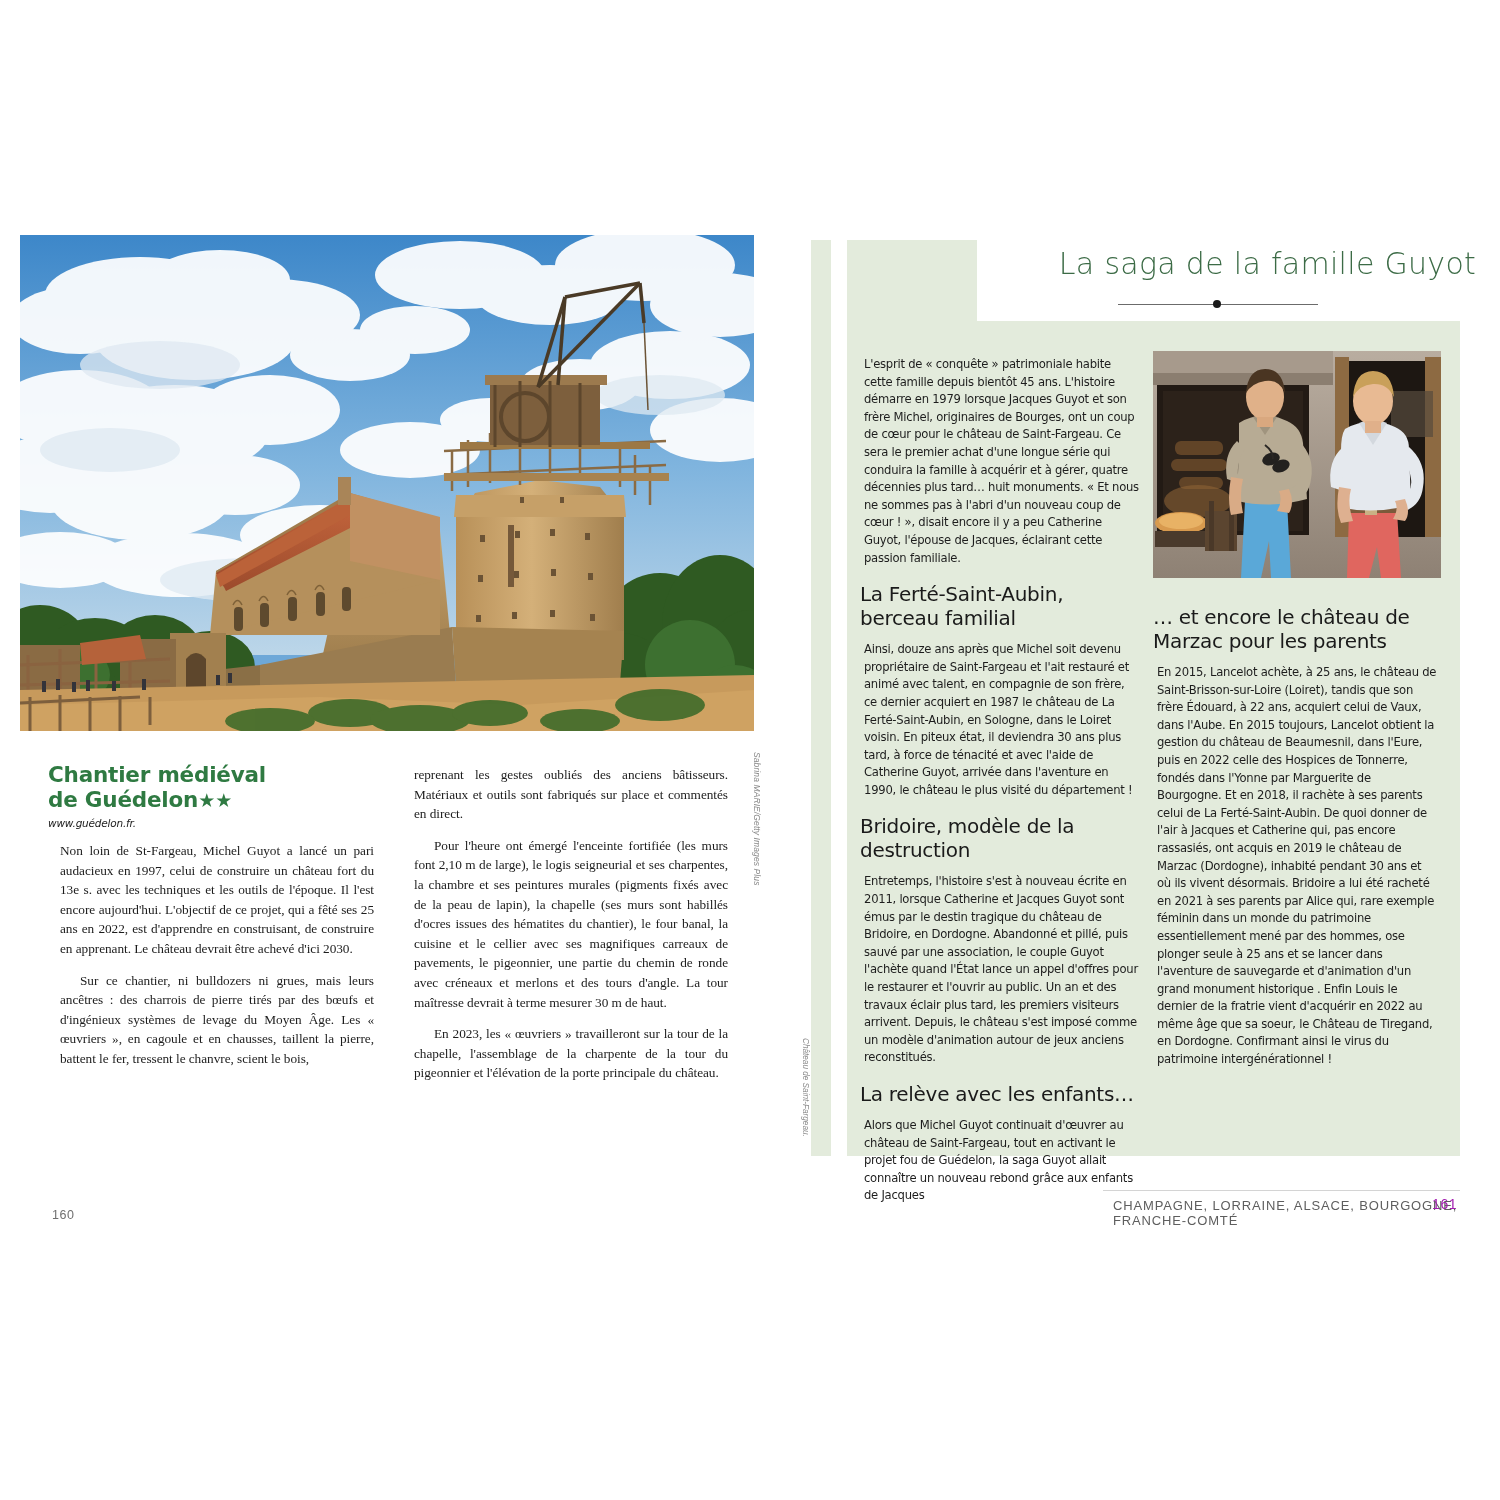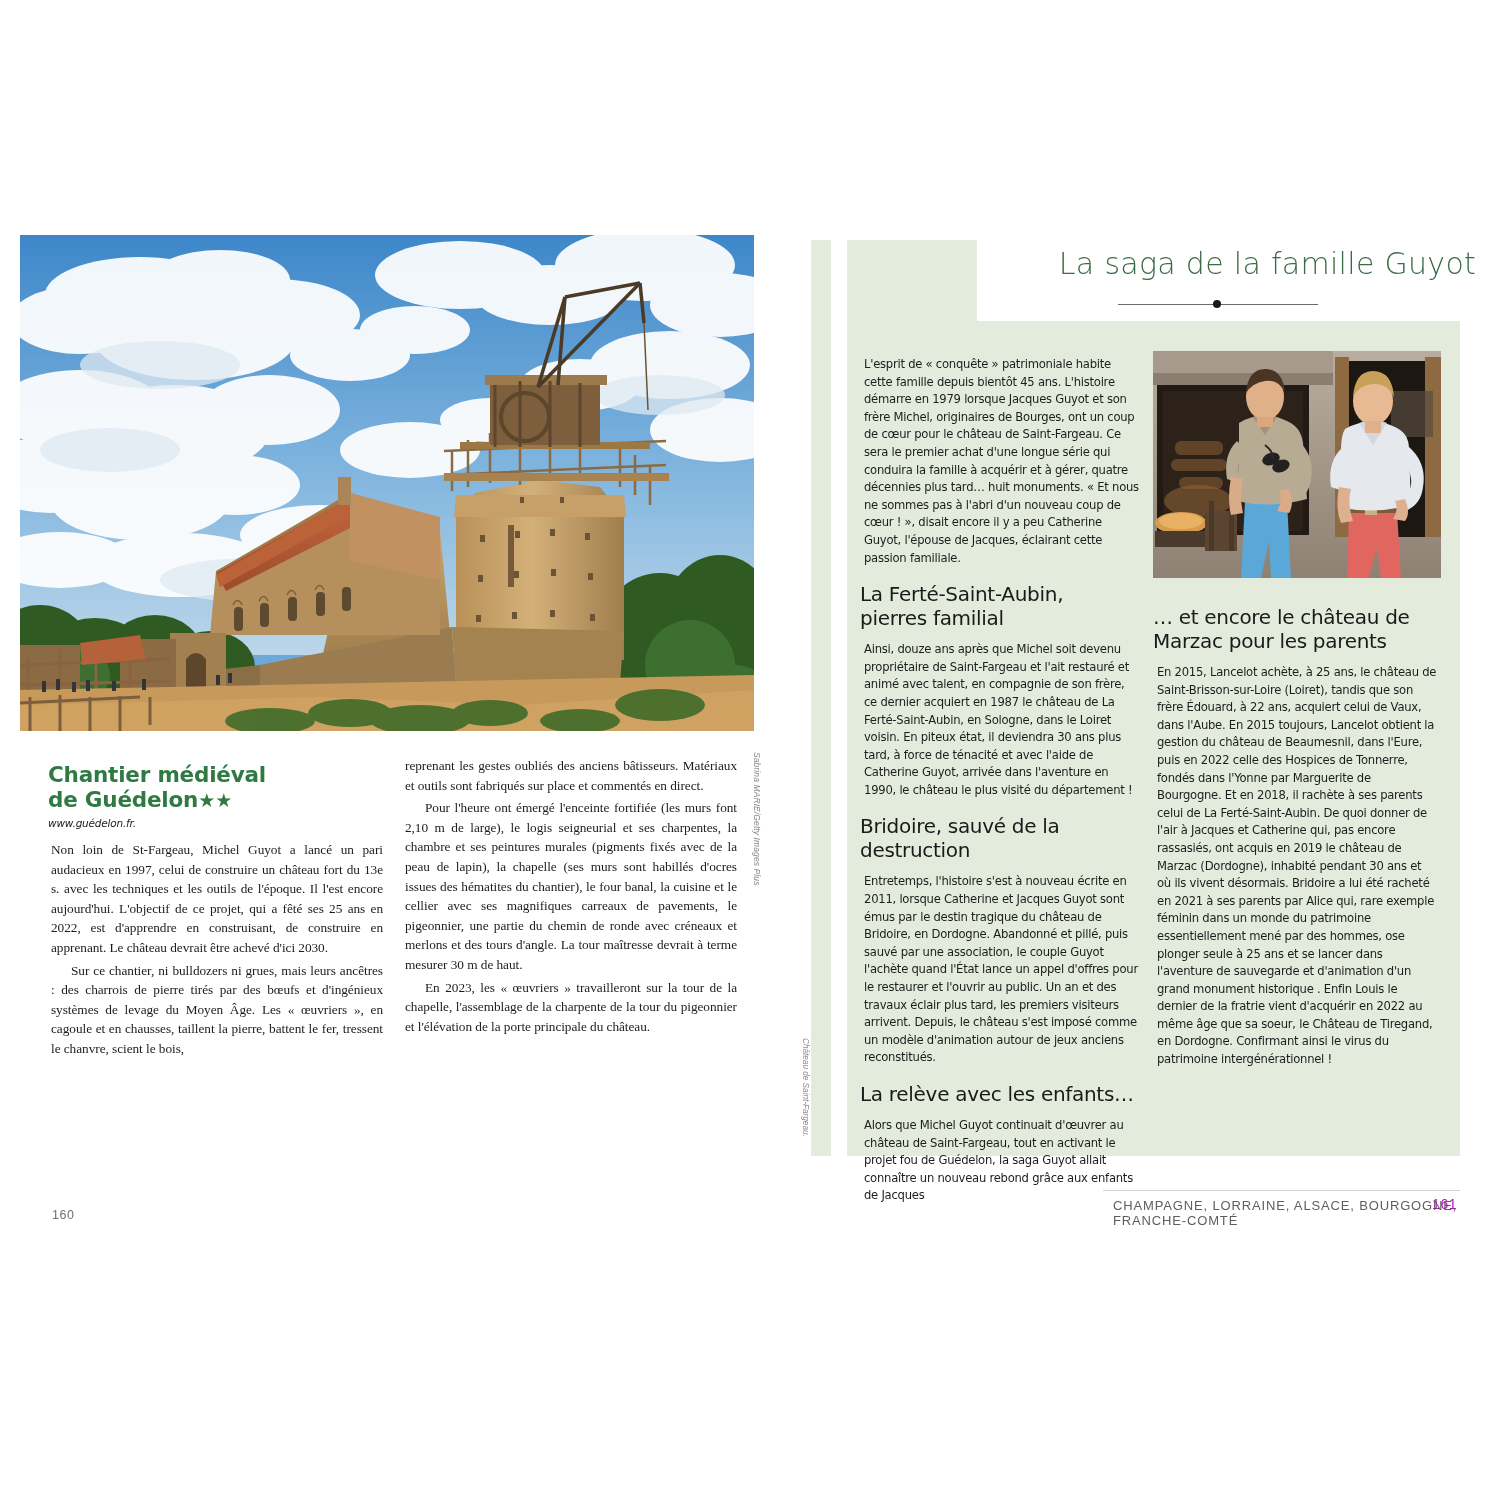--- a/index.html
+++ b/index.html
@@ -80,21 +80,21 @@
     font-style: italic;
     color: #222;
     margin: 0 0 11px 0;
     letter-spacing: -0.2px;
   }
   .body-serif p {
     font-family: "Liberation Serif", serif;
     font-size: 13.3px;
     line-height: 19.6px;
     color: #1c1c1c;
-    margin: 3px;
+    margin: 12px;
     text-align: justify;
     letter-spacing: -0.05px;
   }
   .body-serif p + p { text-indent: 20px; }
 
   .folio-left {
     position: absolute;
     left: 52px; top: 1208px;
     font-family: "Liberation Sans", sans-serif;
     font-size: 12.5px;
@@ -542,23 +542,23 @@
           <ellipse cx="220" cy="50" rx="20" ry="24" fill="#e8ba93"></ellipse>
           <path d="M200 46 q2 -26 20 -26 q19 0 21 26 q-7 -14 -21 -13 q-14 1 -20 13 Z" fill="#c9a05a"></path>
           <rect x="212" y="70" width="16" height="12" fill="#e0b08a"></rect>
         </g>
       </svg>
     </div>
 
     <div class="rp-col-a rp-body">
       <p>L'esprit de « conquête » patrimoniale habite cette famille depuis bientôt 45 ans. L'histoire démarre en 1979 lorsque Jacques Guyot et son frère Michel, originaires de Bourges, ont un coup de cœur pour le château de Saint-Fargeau. Ce sera le premier achat d'une longue série qui conduira la famille à acquérir et à gérer, quatre décennies plus tard… huit monuments. « Et nous ne sommes pas à l'abri d'un nouveau coup de cœur ! », disait encore il y a peu Catherine Guyot, l'épouse de Jacques, éclairant cette passion familiale.</p>
       <h3 class="rp-h2" style="white-space:pre-line">La Ferté-Saint-Aubin,
-pierres familial</h3>
+berceau familial</h3>
       <p>Ainsi, douze ans après que Michel soit devenu propriétaire de Saint-Fargeau et l'ait restauré et animé avec talent, en compagnie de son frère, ce dernier acquiert en 1987 le château de La Ferté-Saint-Aubin, en Sologne, dans le Loiret voisin. En piteux état, il deviendra 30 ans plus tard, à force de ténacité et avec l'aide de Catherine Guyot, arrivée dans l'aventure en 1990, le château le plus visité du département !</p>
-      <h3 class="rp-h2" style="white-space:pre-line">Bridoire, sauvé de la
+      <h3 class="rp-h2" style="white-space:pre-line">Bridoire, modèle de la
 destruction</h3>
       <p>Entretemps, l'histoire s'est à nouveau écrite en 2011, lorsque Catherine et Jacques Guyot sont émus par le destin tragique du château de Bridoire, en Dordogne. Abandonné et pillé, puis sauvé par une association, le couple Guyot l'achète quand l'État lance un appel d'offres pour le restaurer et l'ouvrir au public. Un an et des travaux éclair plus tard, les premiers visiteurs arrivent. Depuis, le château s'est imposé comme un modèle d'animation autour de jeux anciens reconstitués.</p>
       <h3 class="rp-h2" style="white-space:pre-line">La relève avec les enfants…</h3>
       <p>Alors que Michel Guyot continuait d'œuvrer au château de Saint-Fargeau, tout en activant le projet fou de Guédelon, la saga Guyot allait connaître un nouveau rebond grâce aux enfants de Jacques</p>
     </div>
 
     <div class="rp-col-b rp-body">
       <h3 class="rp-h2" style="white-space:pre-line">… et encore le château de
 Marzac pour les parents</h3>
       <p>En 2015, Lancelot achète, à 25 ans, le château de Saint-Brisson-sur-Loire (Loiret), tandis que son frère Édouard, à 22 ans, acquiert celui de Vaux, dans l'Aube. En 2015 toujours, Lancelot obtient la gestion du château de Beaumesnil, dans l'Eure, puis en 2022 celle des Hospices de Tonnerre, fondés dans l'Yonne par Marguerite de Bourgogne. Et en 2018, il rachète à ses parents celui de La Ferté-Saint-Aubin. De quoi donner de l'air à Jacques et Catherine qui, pas encore rassasiés, ont acquis en 2019 le château de Marzac (Dordogne), inhabité pendant 30 ans et où ils vivent désormais. Bridoire a lui été racheté en 2021 à ses parents par Alice qui, rare exemple féminin dans un monde du patrimoine essentiellement mené par des hommes,  ose  plonger seule à 25 ans et se lancer dans l'aventure de sauvegarde et d'animation d'un grand monument historique . Enfin Louis le dernier de la fratrie vient d'acquérir en 2022 au même âge que sa soeur, le Château de Tiregand, en Dordogne. Confirmant ainsi le virus du patrimoine intergénérationnel !</p>

